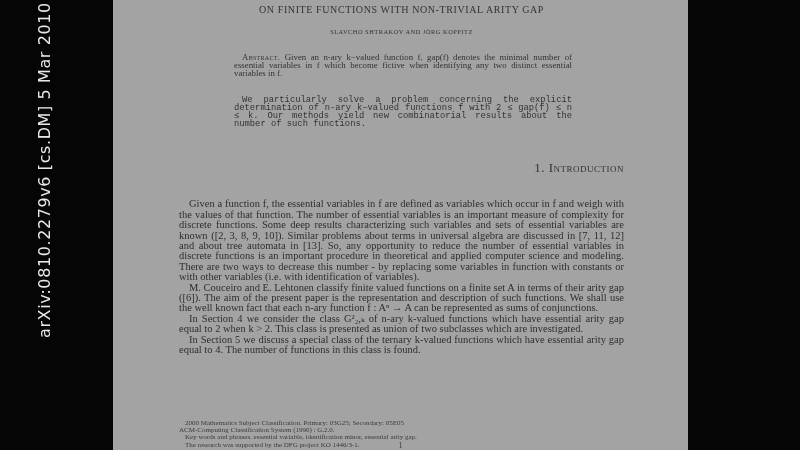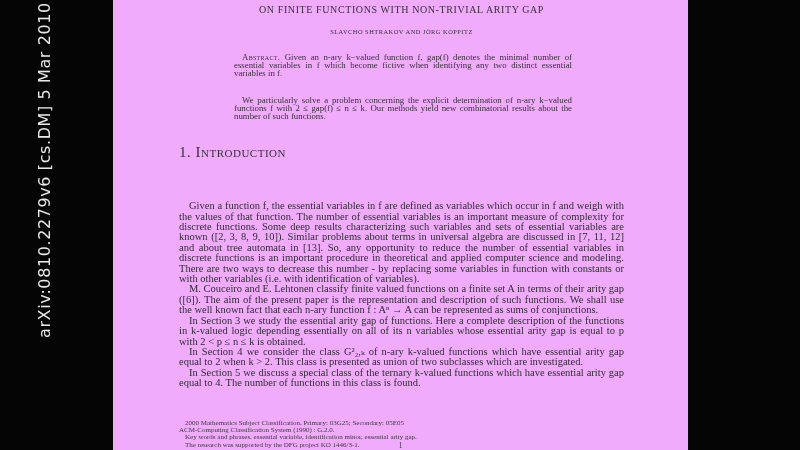--- a/index.html
+++ b/index.html
@@ -28,21 +28,21 @@
     font-family: "DejaVu Sans", "Liberation Sans", sans-serif;
   }
 
   
   .page {
     position: absolute;
     left: 113px;
     top: 0;
     width: 575px;
     height: 450px;
-    background: #f0abfc;
+    background: #a3a3a3;
     color: #2e2e2e;
   }
   .inner { padding: 4px 64px 0 66px; }
 
   .title {
     text-align: center;
     font-size: 10px;
     letter-spacing: 0.6px;
     color: #333;
     white-space: nowrap;
@@ -58,34 +58,34 @@
 
   .abstract {
     margin: 11px 34px 0 37px;
     font-size: 8.8px;
     line-height: 8.2px;
     text-align: justify;
     color: #333;
   }
   .abstract p { margin: 18px; }
   .abstract .abs-p1 { text-indent: 8px; }
-  .abstract .abs-p2 { text-indent: 8px; }
+  .abstract .abs-p2 { text-indent: 8px; font-family: Liberation Mono, monospace; }
   .abs-label { font-variant: small-caps; letter-spacing: 0.3px; }
 
   .section-heading {
-    text-align: left;
+    text-align: right;
     font-variant: small-caps;
-    font-size: 15px;
+    font-size: 13px;
     letter-spacing: 0.5px;
-    margin-top: 24px;
+    margin-top: 32px;
     color: #333;
   }
 
   .body-text {
-    margin-top: 40px;
+    margin-top: 23px;
     font-size: 10.5px;
     line-height: 10.4px;
     text-align: justify;
     color: #2e2e2e;
   }
   .body-text p { margin: 0; text-indent: 10px; }
 
   .footnotes {
     position: absolute;
     left: 66px;
@@ -123,21 +123,20 @@
     <div class="abstract">
       <p class="abs-p1"><span class="abs-label">Abstract.</span> <span>Given an n-ary k−valued function f, gap(f) denotes the minimal number of essential variables in f which become fictive when identifying any two distinct essential variables in f.</span></p>
       <p class="abs-p2">We particularly solve a problem concerning the explicit determination of n-ary k−valued functions f with 2 ≤ gap(f) ≤ n ≤ k. Our methods yield new combinatorial results about the number of such functions.</p>
     </div>
 
     <div class="section-heading">1. Introduction</div>
 
     <div class="body-text">
       <p>Given a function f, the essential variables in f are defined as variables which occur in f and weigh with the values of that function. The number of essential variables is an important measure of complexity for discrete functions. Some deep results characterizing such variables and sets of essential variables are known ([2, 3, 8, 9, 10]). Similar problems about terms in universal algebra are discussed in [7, 11, 12] and about tree automata in [13]. So, any opportunity to reduce the number of essential variables in discrete functions is an important procedure in theoretical and applied computer science and modeling. There are two ways to decrease this number - by replacing some variables in function with constants or with other variables (i.e. with identification of variables).</p>
       <p>M. Couceiro and E. Lehtonen classify finite valued functions on a finite set A in terms of their arity gap ([6]). The aim of the present paper is the representation and description of such functions. We shall use the well known fact that each n-ary function f : Aⁿ → A can be represented as sums of conjunctions.</p>
-      <p>In Section 3 we study the essential arity gap of functions. Here a complete description of the functions in k-valued logic depending essentially on all of its n variables whose essential arity gap is equal to p with 2 &lt; p ≤ n ≤ k is obtained.</p>
       <p>In Section 4 we consider the class G²₂,ₖ of n-ary k-valued functions which have essential arity gap equal to 2 when k &gt; 2. This class is presented as union of two subclasses which are investigated.</p>
       <p>In Section 5 we discuss a special class of the ternary k-valued functions which have essential arity gap equal to 4. The number of functions in this class is found.</p>
     </div>
 
   </div>
 
   <div class="footnotes">
     <div class="fn fn-indent">2000 Mathematics Subject Classification. Primary: 03G25; Secondary: 05E05</div>
     <div class="fn">ACM-Computing Classification System (1990) : G.2.0.</div>
     <div class="fn fn-indent">Key words and phrases. essential variable, identification minor, essential arity gap.</div>

